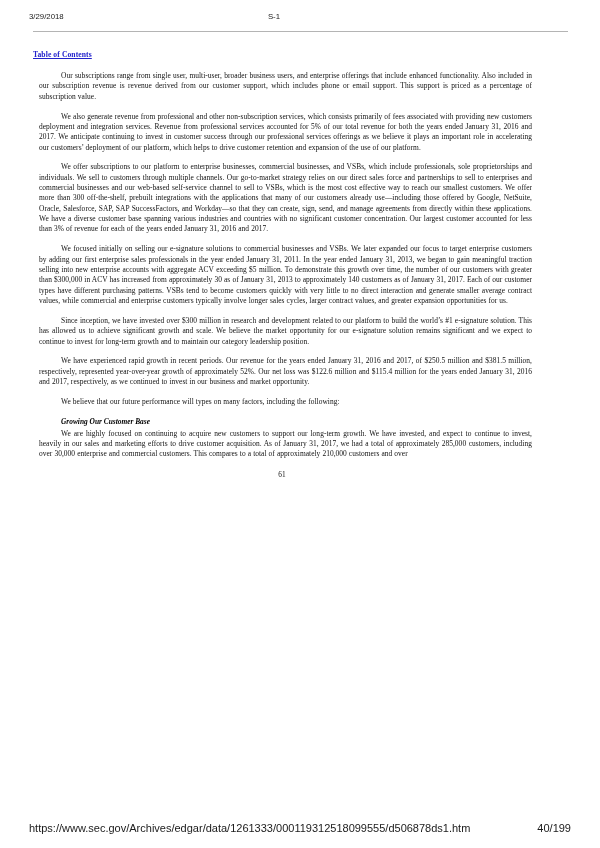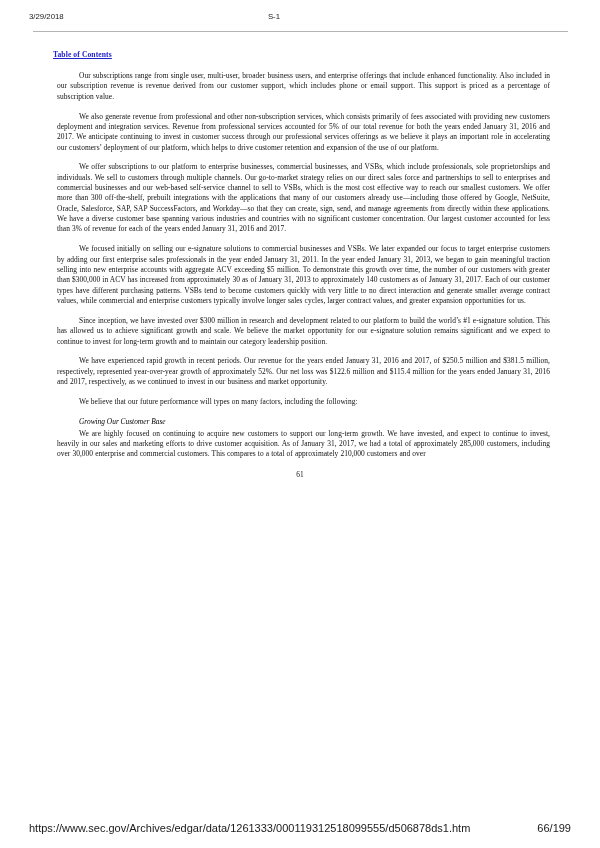--- a/index.html
+++ b/index.html
@@ -54,36 +54,36 @@
 
   
   .page {
     position: absolute;
     top: 40px;
     left: 0;
     width: 600px;
   }
 
   .toc-link-wrap {
-    padding-left: 53px;
+    padding-left: 33px;
     margin-top: 3px;
     margin-bottom: 10px;
   }
   .toc-link {
     font-family: "Liberation Serif", serif;
     font-size: 7.6px;
     font-weight: bold;
     color: #2222cc;
     text-decoration: underline;
     letter-spacing: 0.1px;
     cursor: pointer;
   }
 
   .body-col {
-    margin-left: 57px;
+    margin-left: 39px;
     width: 493px;
   }
 
   p.para {
     margin: 0 0 9.5px 0;
     font-size: 7.45px;
     line-height: 10.35px;
     text-align: justify;
     text-indent: 22px;
     color: #111111;
@@ -97,21 +97,21 @@
     line-height: 10.3px;
     font-weight: bold;
     text-indent: 0;
     color: #000;
   }
 
   h4.sub-head {
     margin: 10px 0 1px 22px;
     font-size: 7.4px;
     line-height: 10.3px;
-    font-weight: normal;
+    font-weight: bold;
     font-style: italic;
     color: #000;
   }
 
   .page-number {
     margin-top: 10px;
     width: 600px;
     margin-left: -57px;
     text-align: center;
     font-size: 7.3px;
@@ -171,14 +171,14 @@
 
     <h4 class="sub-head">Growing Our Customer Base</h4>
     <p class="para">We are highly focused on continuing to acquire new customers to support our long-term growth. We have invested, and expect to continue to invest, heavily in our sales and marketing efforts to drive customer acquisition. As of January 31, 2017, we had a total of approximately 285,000 customers, including over 30,000 enterprise and commercial customers. This compares to a total of approximately 210,000 customers and over</p>
 
     <div class="page-number">61</div>
   </div>
 </div>
 
 <div class="print-footer">
   <span class="ftr-url">https://www.sec.gov/Archives/edgar/data/1261333/000119312518099555/d506878ds1.htm</span>
-  <span class="ftr-pages">66/199</span>
+  <span class="ftr-pages">40/199</span>
 </div>
 
 </body></html>

